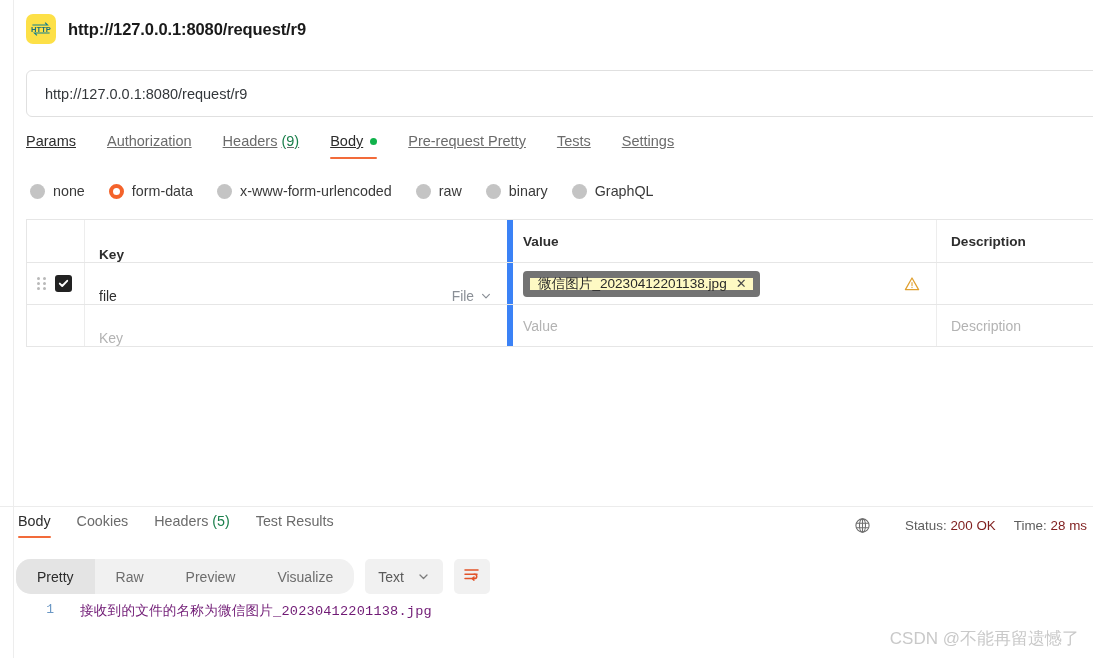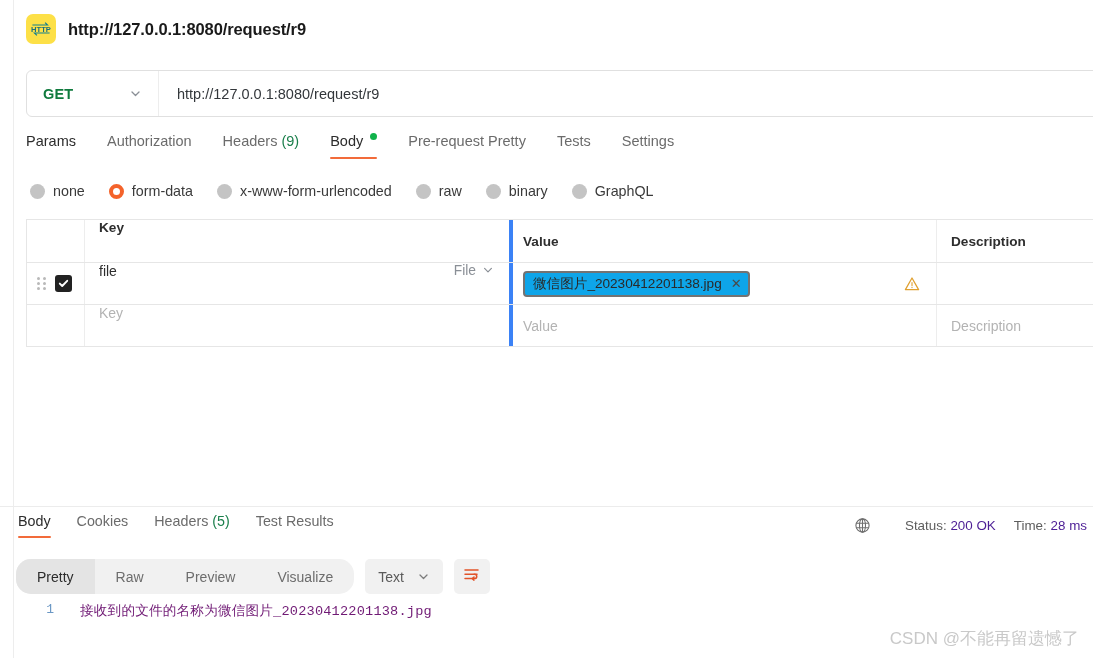--- a/index.html
+++ b/index.html
@@ -96,21 +96,22 @@
     align-items: flex-start;
   }
   .rtab {
     position: relative;
     font-size: 14.5px;
     color: #6b6b6b;
     margin-right: 31px;
     padding-bottom: 10px;
     white-space: nowrap;
     display: flex;
-    align-items: flex-start;
+    align-items: center;
+    text-decoration: underline;
   }
   .rtab.active { color: #2c2c2c; }
   .rtab .count { color: #1a7f4b; margin-left: 4px; }
   .rtab .dot {
     width: 7px; height: 7px;
     border-radius: 50%;
     background: #10b24b;
     margin-left: 7px;
     display: inline-block;
   }
@@ -159,21 +160,21 @@
     background: #fff;
   }
   .kv-row {
     display: flex;
     border-bottom: 1px solid #e6e6e6;
     height: 42px;
     align-items: stretch;
   }
   .kv-row.head { height: 43px; }
   .kv-c-grip { width: 58px; flex: none; display:flex; align-items:center; padding-left:10px; border-right: 1px solid #ededed;}
-  .kv-c-key  { width: 428px; flex: none; display:flex; align-items:flex-start; padding: 0 14px; border-right: 4px solid #3b82f6; justify-content: space-between;}
+  .kv-c-key  { width: 428px; flex: none; display:flex; align-items:flex-end; padding: 0 14px; border-right: 6px solid #3b82f6; justify-content: space-between;}
   .kv-c-val  { width: 424px; flex: none; display:flex; align-items:center; padding: 0 10px; border-right: 1px solid #ededed; justify-content: space-between;}
   .kv-c-desc { flex: 1; display:flex; align-items:center; padding: 0 14px; }
   .kv-head-txt {
     font-size: 13.6px;
     font-weight: bold;
     color: #2e2e2e;
   }
   .kv-ph {
     font-size: 14px;
     color: #b3b3b3;
@@ -200,23 +201,23 @@
   }
   .file-type {
     display: flex; align-items: center;
     font-size: 13.8px;
     color: #8a8f96;
   }
   .file-type .chev { margin-left: 6px; }
   .file-chip {
     display: inline-flex;
     align-items: center;
-    border: 2px solid #737373;
+    border: 7px solid #737373;
     border-radius: 4px;
-    background: #0ea5e9;
+    background: #fef9c3;
     height: 26px;
     padding: 0 6px 0 8px;
     font-size: 13.6px;
     color: #2a2a2a;
     max-width: 270px;
   }
   .file-chip .x {
     margin-left: 9px;
     color: #4a4a4a;
     font-size: 13px;
@@ -265,21 +266,21 @@
   .status-strip {
     position: absolute;
     right: 6px; top: 517px;
     display: flex;
     align-items: center;
     font-size: 13.4px;
     color: #5d5d5d;
   }
   .globe { width: 17px; height: 17px; margin-right: 16px; }
   .status-item { margin-left: 18px; white-space: nowrap; }
-  .status-item .good { color: #4c1d95; text-align: center; }
+  .status-item .good { color: #7f1d1d; text-align: center; }
 
   
   .format-bar {
     position: absolute;
     left: 16px; top: 559px;
     display: flex;
     align-items: center;
   }
   .seg {
     display: flex;
@@ -364,28 +365,20 @@
       <svg width="22" height="22" viewBox="0 0 22 22">
         <path d="M3 7 H17.5 L15.5 5" stroke="#15808f" stroke-width="1.2" fill="none" stroke-linecap="square"></path>
         <path d="M19 15 H4.5 L6.5 17" stroke="#15808f" stroke-width="1.2" fill="none" stroke-linecap="square"></path>
         <text x="11" y="13.6" font-family="Liberation Sans, sans-serif" font-size="7.6" font-weight="bold" fill="#1a6f7d" text-anchor="middle">HTTP</text>
       </svg>
     </div>
     <div class="req-title">http://127.0.0.1:8080/request/r9</div>
   </div>
 
   <div class="url-bar">
-    <div class="method-box">
-      <span class="method-label">GET</span>
-      <span class="chev">
-        <svg width="13" height="13" viewBox="0 0 13 13">
-            <path d="M3 5 L6.5 8.5 L10 5" stroke="#8a8f96" stroke-width="1.3" fill="none" stroke-linecap="round" stroke-linejoin="round"></path>
-          </svg>
-      </span>
-    </div>
     <div class="url-input">http://127.0.0.1:8080/request/r9</div>
   </div>
 
   <div class="req-tabs">
     <div class="rtab active">
       <span>Params</span>
     </div>
     <div class="rtab">
       <span>Authorization</span>
     </div>

